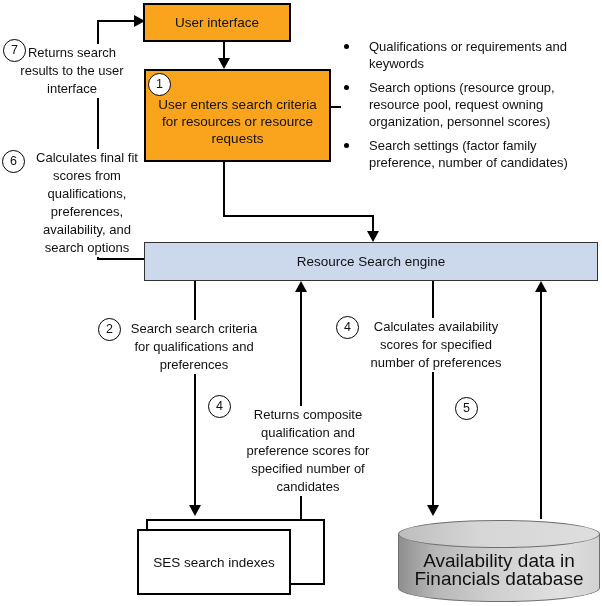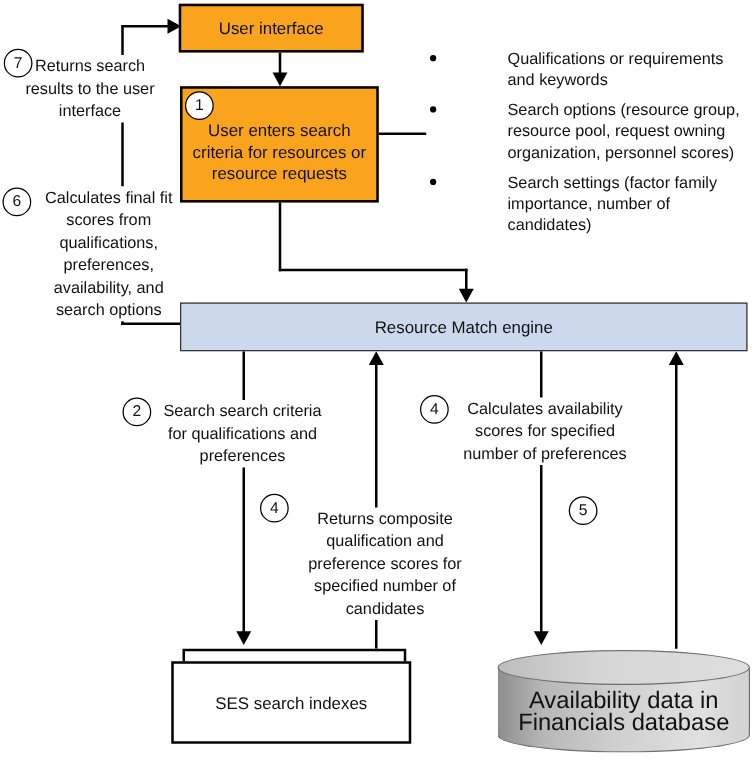--- a/index.html
+++ b/index.html
@@ -32,21 +32,21 @@
     border:1.7px solid #000;background:#fff;z-index:5;
     display:flex;align-items:center;justify-content:center;
     font-size:12.5px;line-height:1;
   }
   .note{
     position:absolute;background:#fff;text-align:center;
     font-size:13px;line-height:18px;z-index:3;
   }
   .examples{position:absolute;left:342px;top:38px;width:256px;font-size:13px;line-height:17px;}
   .examples-title{margin:0 0 9px 0;}
-  .bullet-item{display:flex;margin:0 0 7px 0;gap:37px;}
+  .bullet-item{display:flex;margin:0 0 7px 0;}
   .bullet-dot{width:5px;height:5px;border-radius:50%;background:#000;margin:6px 20px 0 2px;flex:none;}
   .bullet-text{flex:1;}
   
   .cylinder{position:absolute;left:398px;top:520px;width:202px;height:82px;}
   .cyl-body{
     position:absolute;left:0;top:14px;width:202px;height:68px;box-sizing:border-box;
     border:1.5px solid var(--cyl-border);border-top:none;
     border-radius:0 0 101px 101px / 0 0 14px 14px;
     background:linear-gradient(90deg,#8f8f8f 0%,#b7b7b7 18%,#cecece 45%,#e0e0e0 80%,#d2d2d2 100%);
     z-index:1;
@@ -55,21 +55,21 @@
     position:absolute;left:0;top:0;width:202px;height:28px;box-sizing:border-box;
     border:1.5px solid var(--cyl-border);border-radius:50%;
     background:linear-gradient(90deg,#bdbdbd 0%,#d6d6d6 40%,#dedede 100%);
     z-index:2;
   }
   .cyl-label{
     position:absolute;left:0;top:32px;width:202px;z-index:3;
     text-align:center;font-size:19px;line-height:18px;
   }
   .ses-back{position:absolute;left:146px;top:519px;width:179px;height:66px;}
-  .ses-front{position:absolute;left:137px;top:529px;width:192px;height:66px;z-index:2;}
+  .ses-front{position:absolute;left:137px;top:529px;width:154px;height:66px;z-index:2;}
 </style>
 </head>
 <body>
 
 <div id="canvas">
 
   <div class="line" style="left:97px;top:20px;width:38px;height:2px;"></div>
   <div class="arrow right" style="left:134px;top:15px;"></div>
   <div class="line" style="left:97px;top:20px;width:2px;height:240px;"></div>
   <div class="line" style="left:97px;top:258px;width:47px;height:2px;"></div>
@@ -93,43 +93,43 @@
   <div class="line" style="left:432px;top:281px;width:2px;height:225px;"></div>
   <div class="arrow down" style="left:427px;top:505px;"></div>
 
   <div class="line" style="left:540px;top:292px;width:2px;height:227px;"></div>
   <div class="arrow up" style="left:535px;top:281px;"></div>
 
   <div class="node orange" style="left:143px;top:3px;width:148px;height:39px;">
     <span>User interface</span>
   </div>
 
-  <div class="node orange" style="left:144px;top:69px;width:159px;height:93px;padding:16px 6px 4px 6px;">
+  <div class="node orange" style="left:144px;top:69px;width:187px;height:93px;padding:16px 6px 4px 6px;">
     <span>User enters search criteria for resources or resource requests</span>
   </div>
   <div class="step-circle" style="left:148px;top:73px;">
     <span>1</span>
   </div>
 
   <div class="node engine" style="left:144px;top:242px;width:454px;height:39px;">
-    <span>Resource Match engine</span>
+    <span>Resource Search engine</span>
   </div>
 
   <div class="examples">
     <div class="bullet-item">
       <span class="bullet-dot"></span>
       <span class="bullet-text">Qualifications or requirements and keywords</span>
     </div>
     <div class="bullet-item">
       <span class="bullet-dot"></span>
       <span class="bullet-text">Search options (resource group, resource pool, request owning organization, personnel scores)</span>
     </div>
     <div class="bullet-item">
       <span class="bullet-dot"></span>
-      <span class="bullet-text">Search settings (factor family importance, number of candidates)</span>
+      <span class="bullet-text">Search settings (factor family preference, number of candidates)</span>
     </div>
   </div>
 
   <div class="step-circle" style="left:3px;top:39px;">
     <span>7</span>
   </div>
   <div class="note" style="left:15px;top:44px;width:114px;">Returns search results to the user interface</div>
 
   <div class="step-circle" style="left:2px;top:150px;">
     <span>6</span>

